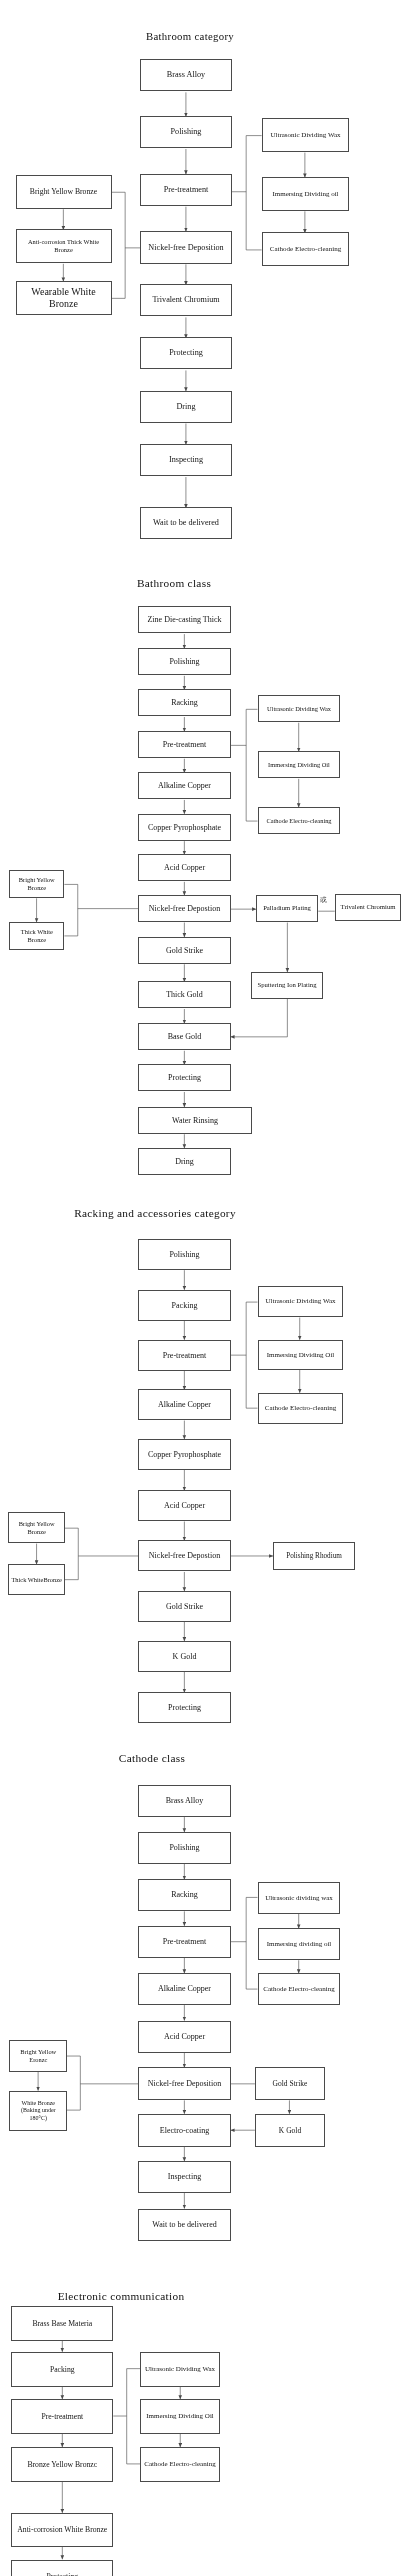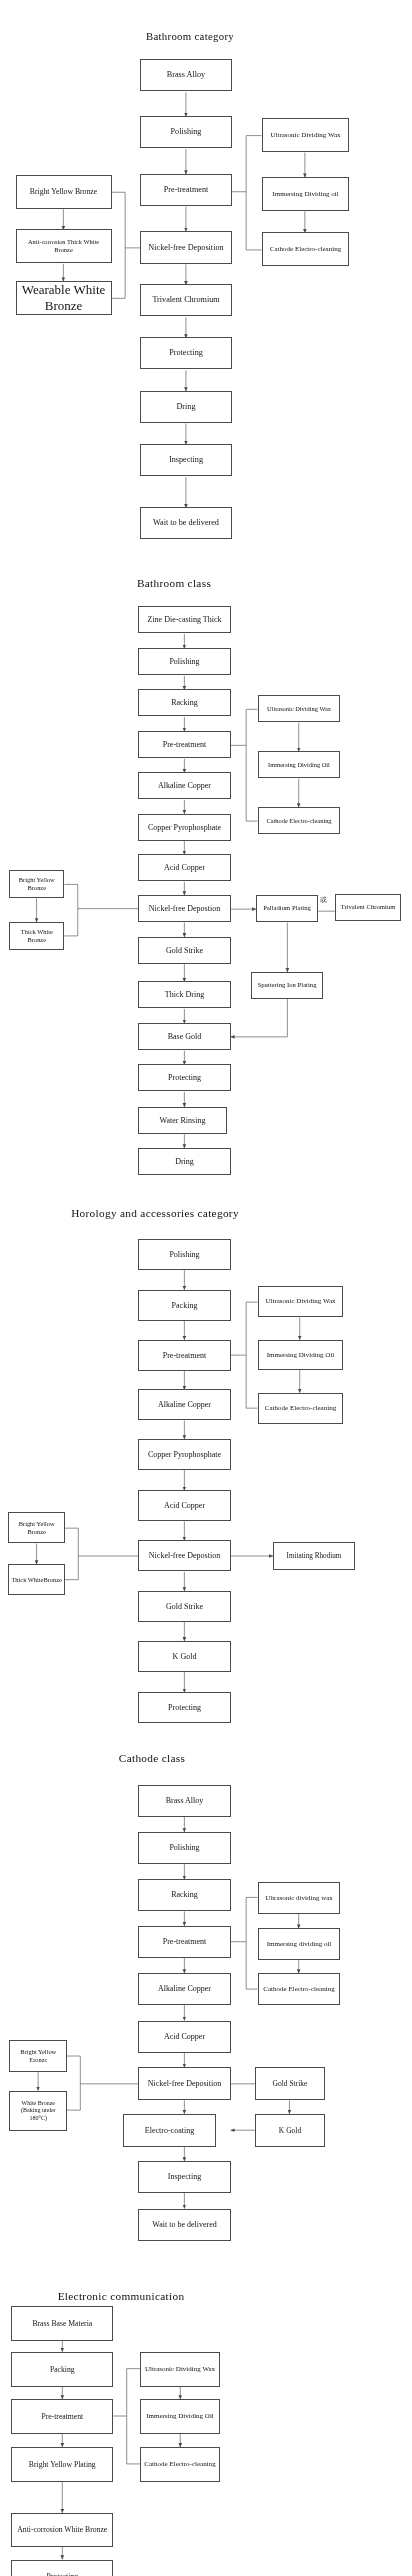--- a/index.html
+++ b/index.html
@@ -168,87 +168,87 @@
     <div class="flow-node" style="left: 140px; top: 116px; width: 92px; height: 32px; font-size: 8.2px;">Polishing</div>
     <div class="flow-node" style="left: 140px; top: 174px; width: 92px; height: 32px; font-size: 8.2px;">Pre-treatment</div>
     <div class="flow-node" style="left: 140px; top: 231px; width: 92px; height: 33px; font-size: 8.2px;">Nickel-free Deposition</div>
     <div class="flow-node" style="left: 140px; top: 284px; width: 92px; height: 32px; font-size: 8.2px;">Trivalent Chromium</div>
     <div class="flow-node" style="left: 140px; top: 337px; width: 92px; height: 32px; font-size: 8.2px;">Protecting</div>
     <div class="flow-node" style="left: 140px; top: 391px; width: 92px; height: 32px; font-size: 8.2px;">Dring</div>
     <div class="flow-node" style="left: 140px; top: 444px; width: 92px; height: 32px; font-size: 8.2px;">Inspecting</div>
     <div class="flow-node" style="left: 140px; top: 507px; width: 92px; height: 32px; font-size: 8.2px;">Wait to be delivered</div>
     <div class="flow-node" style="left: 15.5px; top: 175px; width: 96px; height: 34px; font-size: 7.7px;">Bright Yellow Bronze</div>
     <div class="flow-node" style="left: 15.5px; top: 229px; width: 96px; height: 34px; font-size: 6.4px;">Anti-corrosion Thick White Bronze</div>
-    <div class="flow-node" style="left: 15.5px; top: 281px; width: 96px; height: 34px; font-size: 13px;">Wearable White Bronze</div>
+    <div class="flow-node" style="left: 15.5px; top: 281px; width: 96px; height: 34px; font-size: 10px;">Wearable White Bronze</div>
     <div class="flow-node" style="left: 262px; top: 118px; width: 87px; height: 34px; font-size: 7px;">Ultrasonic Dividing Wax</div>
     <div class="flow-node" style="left: 262px; top: 177px; width: 87px; height: 34px; font-size: 7px;">Immersing Dividing oil</div>
     <div class="flow-node" style="left: 262px; top: 232px; width: 87px; height: 34px; font-size: 7px;">Cathode Electro-cleaning</div>
     <div class="section-title" style="left: 174px; top: 577px; font-size: 11.3px;">Bathroom class</div>
     <div class="flow-node" style="left: 138px; top: 606px; width: 93px; height: 27px; font-size: 8px;">Zine Die-casting Thick</div>
     <div class="flow-node" style="left: 138px; top: 648px; width: 93px; height: 27px; font-size: 8px;">Polishing</div>
     <div class="flow-node" style="left: 138px; top: 689px; width: 93px; height: 27px; font-size: 8px;">Racking</div>
     <div class="flow-node" style="left: 138px; top: 731px; width: 93px; height: 27px; font-size: 8px;">Pre-treatment</div>
     <div class="flow-node" style="left: 138px; top: 772px; width: 93px; height: 27px; font-size: 8px;">Alkaline Copper</div>
     <div class="flow-node" style="left: 138px; top: 814px; width: 93px; height: 27px; font-size: 8px;">Copper Pyrophosphate</div>
     <div class="flow-node" style="left: 138px; top: 854px; width: 93px; height: 27px; font-size: 8px;">Acid Copper</div>
     <div class="flow-node" style="left: 138px; top: 895px; width: 93px; height: 27px; font-size: 8px;">Nickel-free Depostion</div>
     <div class="flow-node" style="left: 138px; top: 937px; width: 93px; height: 27px; font-size: 8px;">Gold Strike</div>
-    <div class="flow-node" style="left: 138px; top: 981px; width: 93px; height: 27px; font-size: 8px;">Thick Dring</div>
+    <div class="flow-node" style="left: 138px; top: 981px; width: 93px; height: 27px; font-size: 8px;">Thick Gold</div>
     <div class="flow-node" style="left: 138px; top: 1023px; width: 93px; height: 27px; font-size: 8px;">Base Gold</div>
     <div class="flow-node" style="left: 138px; top: 1064px; width: 93px; height: 27px; font-size: 8px;">Protecting</div>
-    <div class="flow-node" style="left: 138px; top: 1107px; width: 89px; height: 27px; font-size: 8px;">Water Rinsing</div>
+    <div class="flow-node" style="left: 138px; top: 1107px; width: 114px; height: 27px; font-size: 8px;">Water Rinsing</div>
     <div class="flow-node" style="left: 138px; top: 1148px; width: 93px; height: 27px; font-size: 8px;">Dring</div>
     <div class="flow-node" style="left: 9.3px; top: 870px; width: 55px; height: 28px; font-size: 6.4px;">Bright Yellow Bronze</div>
     <div class="flow-node" style="left: 9.3px; top: 922px; width: 55px; height: 28px; font-size: 6.4px;">Thick White Bronze</div>
     <div class="flow-node" style="left: 258px; top: 695px; width: 82px; height: 27px; font-size: 6.4px;">Ultrasonic Dividing Wax</div>
     <div class="flow-node" style="left: 258px; top: 751px; width: 82px; height: 27px; font-size: 6.4px;">Immersing Dividing Oil</div>
     <div class="flow-node" style="left: 258px; top: 807px; width: 82px; height: 27px; font-size: 6.4px;">Cathode Electro-cleaning</div>
     <div class="flow-node" style="left: 256px; top: 895px; width: 62px; height: 27px; font-size: 6.7px;">Palladium Plating</div>
     <div class="flow-node" style="left: 335px; top: 894px; width: 66px; height: 27px; font-size: 6.7px;">Trivalent Chromium</div>
     <div class="flow-node" style="left: 251px; top: 972px; width: 72px; height: 27px; font-size: 6.7px;">Sputtering Ion Plating</div>
     <div class="float-label" style="left: 320px; top: 896px; font-size: 6.7px;">或</div>
-    <div class="section-title" style="left: 155px; top: 1207px; font-size: 11.3px;">Horology and accessories category</div>
+    <div class="section-title" style="left: 155px; top: 1207px; font-size: 11.3px;">Racking and accessories category</div>
     <div class="flow-node" style="left: 138px; top: 1239px; width: 93px; height: 31px; font-size: 8px;">Polishing</div>
     <div class="flow-node" style="left: 138px; top: 1290px; width: 93px; height: 31px; font-size: 8px;">Packing</div>
     <div class="flow-node" style="left: 138px; top: 1340px; width: 93px; height: 31px; font-size: 8px;">Pre-treatment</div>
     <div class="flow-node" style="left: 138px; top: 1389px; width: 93px; height: 31px; font-size: 8px;">Alkaline Copper</div>
     <div class="flow-node" style="left: 138px; top: 1439px; width: 93px; height: 31px; font-size: 8px;">Copper Pyrophosphate</div>
     <div class="flow-node" style="left: 138px; top: 1490px; width: 93px; height: 31px; font-size: 8px;">Acid Copper</div>
     <div class="flow-node" style="left: 138px; top: 1540px; width: 93px; height: 31px; font-size: 8px;">Nickel-free Depostion</div>
     <div class="flow-node" style="left: 138px; top: 1591px; width: 93px; height: 31px; font-size: 8px;">Gold Strike</div>
     <div class="flow-node" style="left: 138px; top: 1641px; width: 93px; height: 31px; font-size: 8px;">K Gold</div>
     <div class="flow-node" style="left: 138px; top: 1692px; width: 93px; height: 31px; font-size: 8px;">Protecting</div>
     <div class="flow-node" style="left: 8.2px; top: 1512px; width: 57px; height: 31px; font-size: 6.4px;">Bright Yellow Bronze</div>
     <div class="flow-node" style="left: 8.2px; top: 1564px; width: 57px; height: 31px; font-size: 6.4px;">Thick WhiteBronze</div>
     <div class="flow-node" style="left: 258px; top: 1286px; width: 85px; height: 31px; font-size: 7px;">Ultrasonic Dividing Wax</div>
     <div class="flow-node" style="left: 258px; top: 1340px; width: 85px; height: 30px; font-size: 7px;">Immersing Dividing Oil</div>
     <div class="flow-node" style="left: 258px; top: 1393px; width: 85px; height: 31px; font-size: 7px;">Cathode Electro-cleaning</div>
-    <div class="flow-node" style="left: 273px; top: 1542px; width: 82px; height: 28px; font-size: 7.2px;">Imitating Rhodium</div>
+    <div class="flow-node" style="left: 273px; top: 1542px; width: 82px; height: 28px; font-size: 7.2px;">Polishing Rhodium</div>
     <div class="section-title" style="left: 152px; top: 1752px; font-size: 11.3px;">Cathode class</div>
     <div class="flow-node" style="left: 138px; top: 1785px; width: 93px; height: 32px; font-size: 8px;">Brass Alloy</div>
     <div class="flow-node" style="left: 138px; top: 1832px; width: 93px; height: 32px; font-size: 8px;">Polishing</div>
     <div class="flow-node" style="left: 138px; top: 1879px; width: 93px; height: 32px; font-size: 8px;">Racking</div>
     <div class="flow-node" style="left: 138px; top: 1926px; width: 93px; height: 32px; font-size: 8px;">Pre-treatment</div>
     <div class="flow-node" style="left: 138px; top: 1973px; width: 93px; height: 32px; font-size: 8px;">Alkaline Copper</div>
     <div class="flow-node" style="left: 138px; top: 2021px; width: 93px; height: 32px; font-size: 8px;">Acid Copper</div>
     <div class="flow-node" style="left: 138px; top: 2067px; width: 93px; height: 33px; font-size: 8px;">Nickel-free Deposition</div>
-    <div class="flow-node" style="left: 123px; top: 2114px; width: 93px; height: 33px; font-size: 8px;">Electro-coating</div>
+    <div class="flow-node" style="left: 138px; top: 2114px; width: 93px; height: 33px; font-size: 8px;">Electro-coating</div>
     <div class="flow-node" style="left: 138px; top: 2161px; width: 93px; height: 32px; font-size: 8px;">Inspecting</div>
     <div class="flow-node" style="left: 138px; top: 2209px; width: 93px; height: 32px; font-size: 8px;">Wait to be delivered</div>
     <div class="flow-node" style="left: 258px; top: 1882px; width: 82px; height: 32px; font-size: 7px;">Ultrasonic dividing wax</div>
     <div class="flow-node" style="left: 258px; top: 1928px; width: 82px; height: 32px; font-size: 7px;">Immersing dividing oil</div>
     <div class="flow-node" style="left: 258px; top: 1973px; width: 82px; height: 32px; font-size: 7px;">Cathode Electro-cleaning</div>
     <div class="flow-node" style="left: 255px; top: 2067px; width: 70px; height: 33px; font-size: 7.5px;">Gold Strike</div>
     <div class="flow-node" style="left: 255px; top: 2114px; width: 70px; height: 33px; font-size: 7.5px;">K Gold</div>
     <div class="flow-node" style="left: 9.3px; top: 2040px; width: 58px; height: 32px; font-size: 6.4px;">Bright Yellow Eronzc</div>
     <div class="flow-node" style="left: 9.3px; top: 2091px; width: 58px; height: 40px; font-size: 6px;">White Bronze (Baking under 180°C)</div>
     <div class="section-title" style="left: 121px; top: 2270px; font-size: 11.3px; margin-top: 20px;">Electronic communication</div>
     <div class="flow-node" style="left: 11.3px; top: 2306px; width: 102px; height: 35px; font-size: 7.7px; font-family: Liberation Serif, serif;">Brass Base Materia</div>
     <div class="flow-node" style="left: 11.3px; top: 2352px; width: 102px; height: 35px; font-size: 7.7px;">Packing</div>
     <div class="flow-node" style="left: 11.3px; top: 2399px; width: 102px; height: 35px; font-size: 7.7px;">Pre-treatment</div>
-    <div class="flow-node" style="left: 11.3px; top: 2447px; width: 102px; height: 35px; font-size: 7.7px;">Bright Yellow Plating</div>
+    <div class="flow-node" style="left: 11.3px; top: 2447px; width: 102px; height: 35px; font-size: 7.7px;">Bronze Yellow Bronzc</div>
     <div class="flow-node" style="left: 11.3px; top: 2513px; width: 102px; height: 34px; font-size: 7.7px;">Anti-corrosion White Bronze</div>
     <div class="flow-node" style="left: 11.3px; top: 2560px; width: 102px; height: 34px; font-size: 7.7px;">Protecting</div>
     <div class="flow-node" style="left: 140px; top: 2352px; width: 80px; height: 35px; font-size: 7px;">Ultrasonic Dividing Wax</div>
     <div class="flow-node" style="left: 140px; top: 2399px; width: 80px; height: 35px; font-size: 7px;">Immersing Dividing Oil</div>
     <div class="flow-node" style="left: 140px; top: 2447px; width: 80px; height: 35px; font-size: 7px;">Cathode Electro-cleaning</div>
   </div>
 
 
 </body></html>

